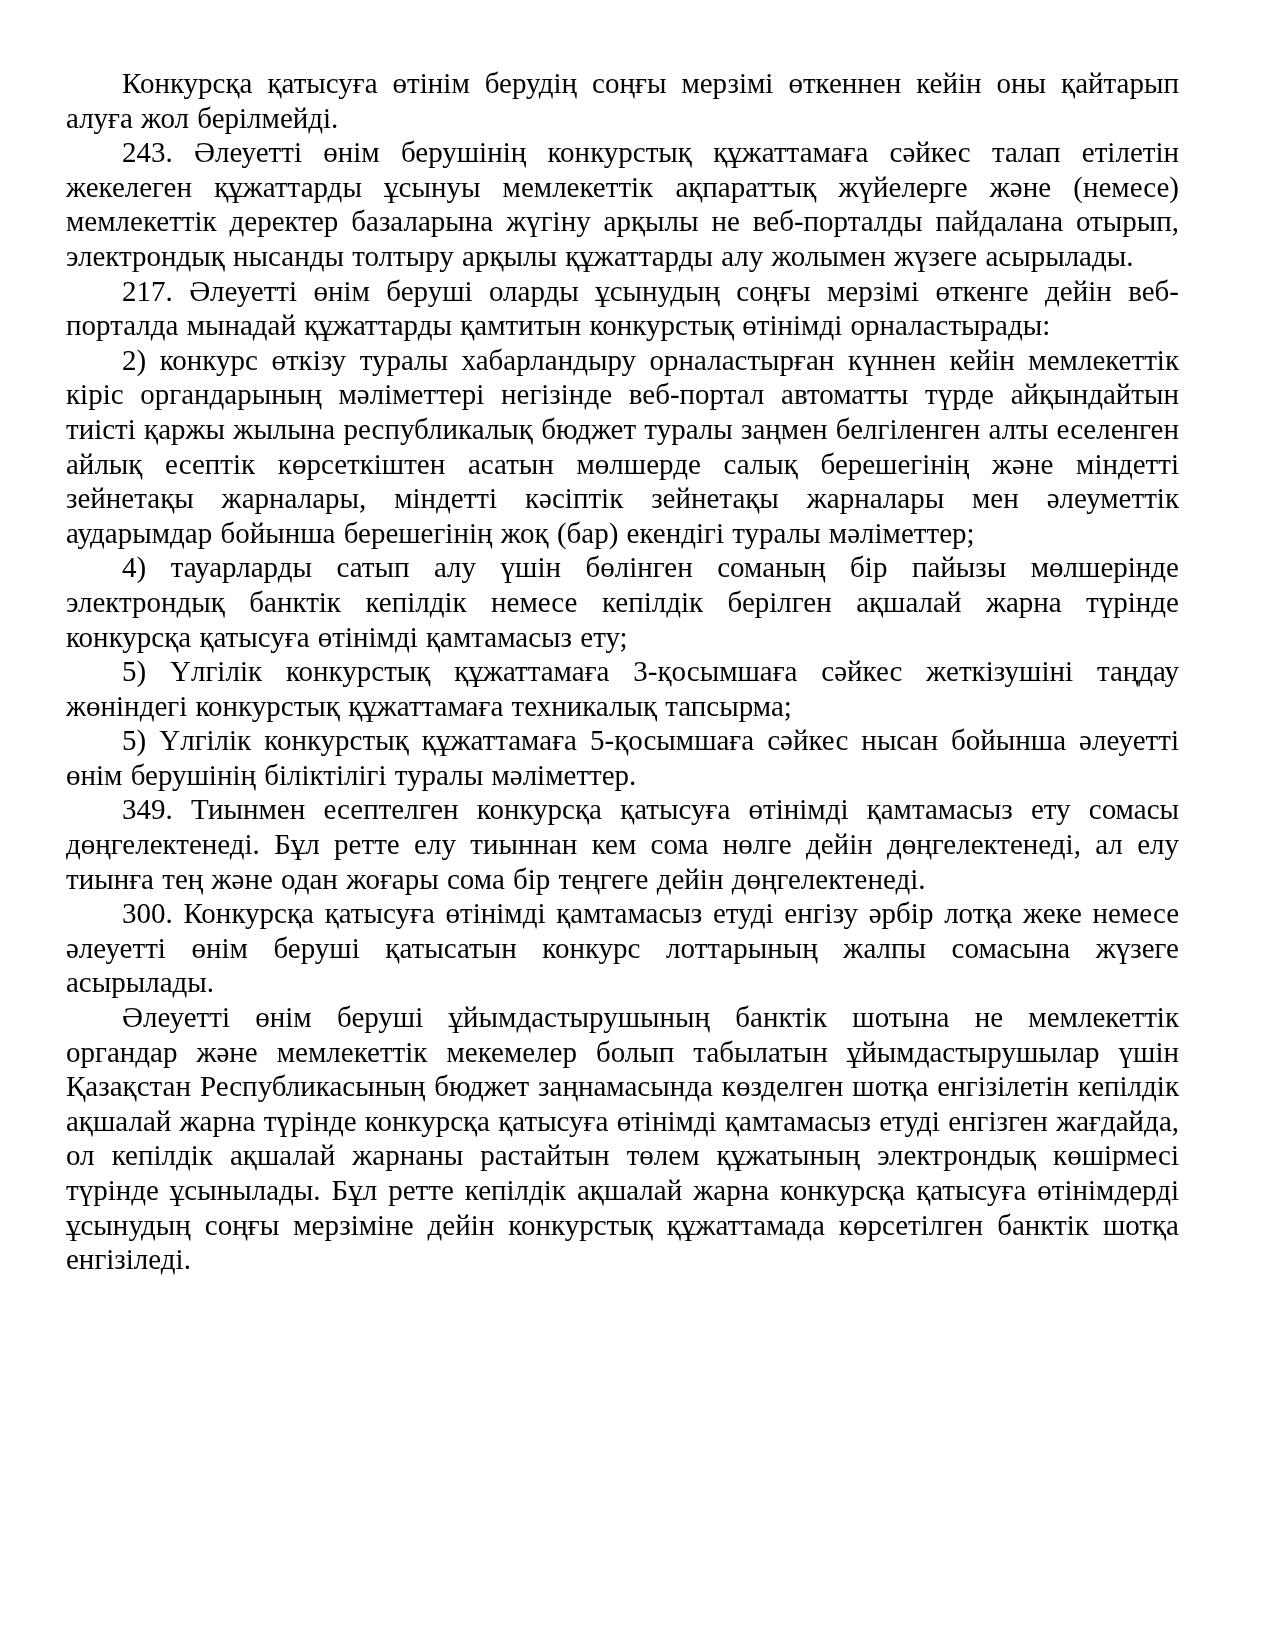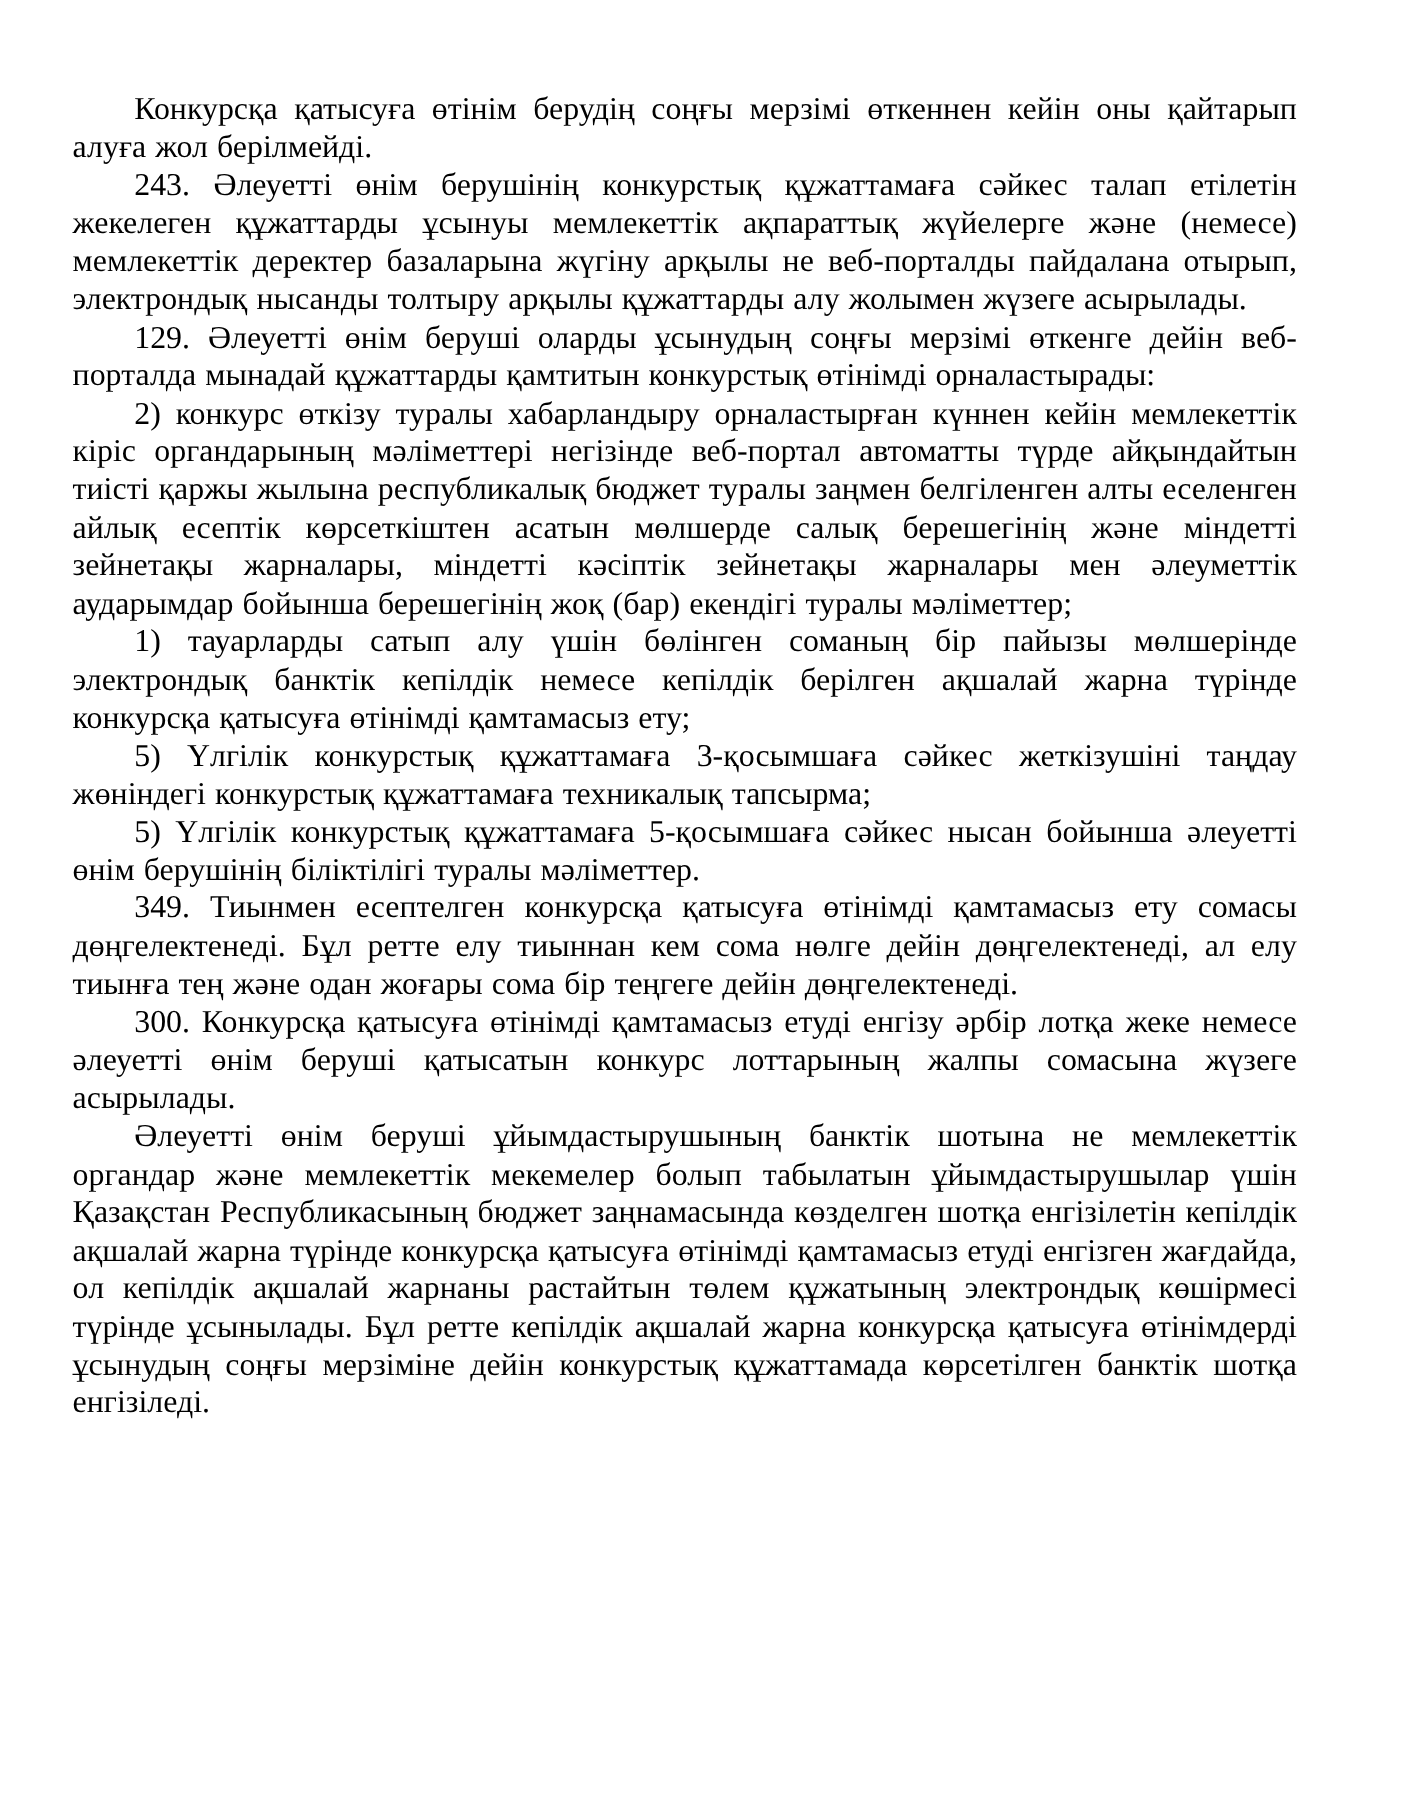--- a/index.html
+++ b/index.html
@@ -10,21 +10,21 @@
   .page {
     position: relative;
     width: 1275px;
     height: 1650px;
     background: #ffffff;
     overflow: hidden;
   }
   .content {
     position: absolute;
     left: 66px;
-    top: 82px;
+    top: 66px;
     width: 1113px;
     font-family: "Liberation Serif", "DejaVu Serif", serif;
     font-size: 29px;
     line-height: 34.6px;
     color: #000000;
     text-align: justify;
   }
   .para {
     margin: 0;
     padding: 0;
@@ -32,22 +32,22 @@
     word-spacing: 1px;
   }
 </style>
 </head>
 <body>
 
 <div class="page">
   <div class="content">
     <p class="para">Конкурсқа қатысуға өтінім берудің соңғы мерзімі өткеннен кейін оны қайтарып алуға жол берілмейді.</p>
     <p class="para">243. Әлеуетті өнім берушінің конкурстық құжаттамаға сәйкес талап етілетін жекелеген құжаттарды ұсынуы мемлекеттік ақпараттық жүйелерге және (немесе) мемлекеттік деректер базаларына жүгіну арқылы не веб-порталды пайдалана отырып, электрондық нысанды толтыру арқылы құжаттарды алу жолымен жүзеге асырылады.</p>
-    <p class="para">129. Әлеуетті өнім беруші оларды ұсынудың соңғы мерзімі өткенге дейін веб-порталда мынадай құжаттарды қамтитын конкурстық өтінімді орналастырады:</p>
+    <p class="para">217. Әлеуетті өнім беруші оларды ұсынудың соңғы мерзімі өткенге дейін веб-порталда мынадай құжаттарды қамтитын конкурстық өтінімді орналастырады:</p>
     <p class="para">2) конкурс өткізу туралы хабарландыру орналастырған күннен кейін мемлекеттік кіріс органдарының мәліметтері негізінде веб-портал автоматты түрде айқындайтын тиісті қаржы жылына республикалық бюджет туралы заңмен белгіленген алты еселенген айлық есептік көрсеткіштен асатын мөлшерде салық берешегінің және міндетті зейнетақы жарналары, міндетті кәсіптік зейнетақы жарналары мен әлеуметтік аударымдар бойынша берешегінің жоқ (бар) екендігі туралы мәліметтер;</p>
-    <p class="para">1) тауарларды сатып алу үшін бөлінген соманың бір пайызы мөлшерінде электрондық банктік кепілдік немесе кепілдік берілген ақшалай жарна түрінде конкурсқа қатысуға өтінімді қамтамасыз ету;</p>
+    <p class="para">4) тауарларды сатып алу үшін бөлінген соманың бір пайызы мөлшерінде электрондық банктік кепілдік немесе кепілдік берілген ақшалай жарна түрінде конкурсқа қатысуға өтінімді қамтамасыз ету;</p>
     <p class="para">5) Үлгілік конкурстық құжаттамаға 3-қосымшаға сәйкес жеткізушіні таңдау жөніндегі конкурстық құжаттамаға техникалық тапсырма;</p>
     <p class="para">5) Үлгілік конкурстық құжаттамаға 5-қосымшаға сәйкес нысан бойынша әлеуетті өнім берушінің біліктілігі туралы мәліметтер.</p>
     <p class="para">349. Тиынмен есептелген конкурсқа қатысуға өтінімді қамтамасыз ету сомасы дөңгелектенеді. Бұл ретте елу тиыннан кем сома нөлге дейін дөңгелектенеді, ал елу тиынға тең және одан жоғары сома бір теңгеге дейін дөңгелектенеді.</p>
     <p class="para">300. Конкурсқа қатысуға өтінімді қамтамасыз етуді енгізу әрбір лотқа жеке немесе әлеуетті өнім беруші қатысатын конкурс лоттарының жалпы сомасына жүзеге асырылады.</p>
     <p class="para">Әлеуетті өнім беруші ұйымдастырушының банктік шотына не мемлекеттік органдар және мемлекеттік мекемелер болып табылатын ұйымдастырушылар үшін Қазақстан Республикасының бюджет заңнамасында көзделген шотқа енгізілетін кепілдік ақшалай жарна түрінде конкурсқа қатысуға өтінімді қамтамасыз етуді енгізген жағдайда, ол кепілдік ақшалай жарнаны растайтын төлем құжатының электрондық көшірмесі түрінде ұсынылады. Бұл ретте кепілдік ақшалай жарна конкурсқа қатысуға өтінімдерді ұсынудың соңғы мерзіміне дейін конкурстық құжаттамада көрсетілген банктік шотқа енгізіледі.</p>
   </div>
 </div>
 
 </body></html>

